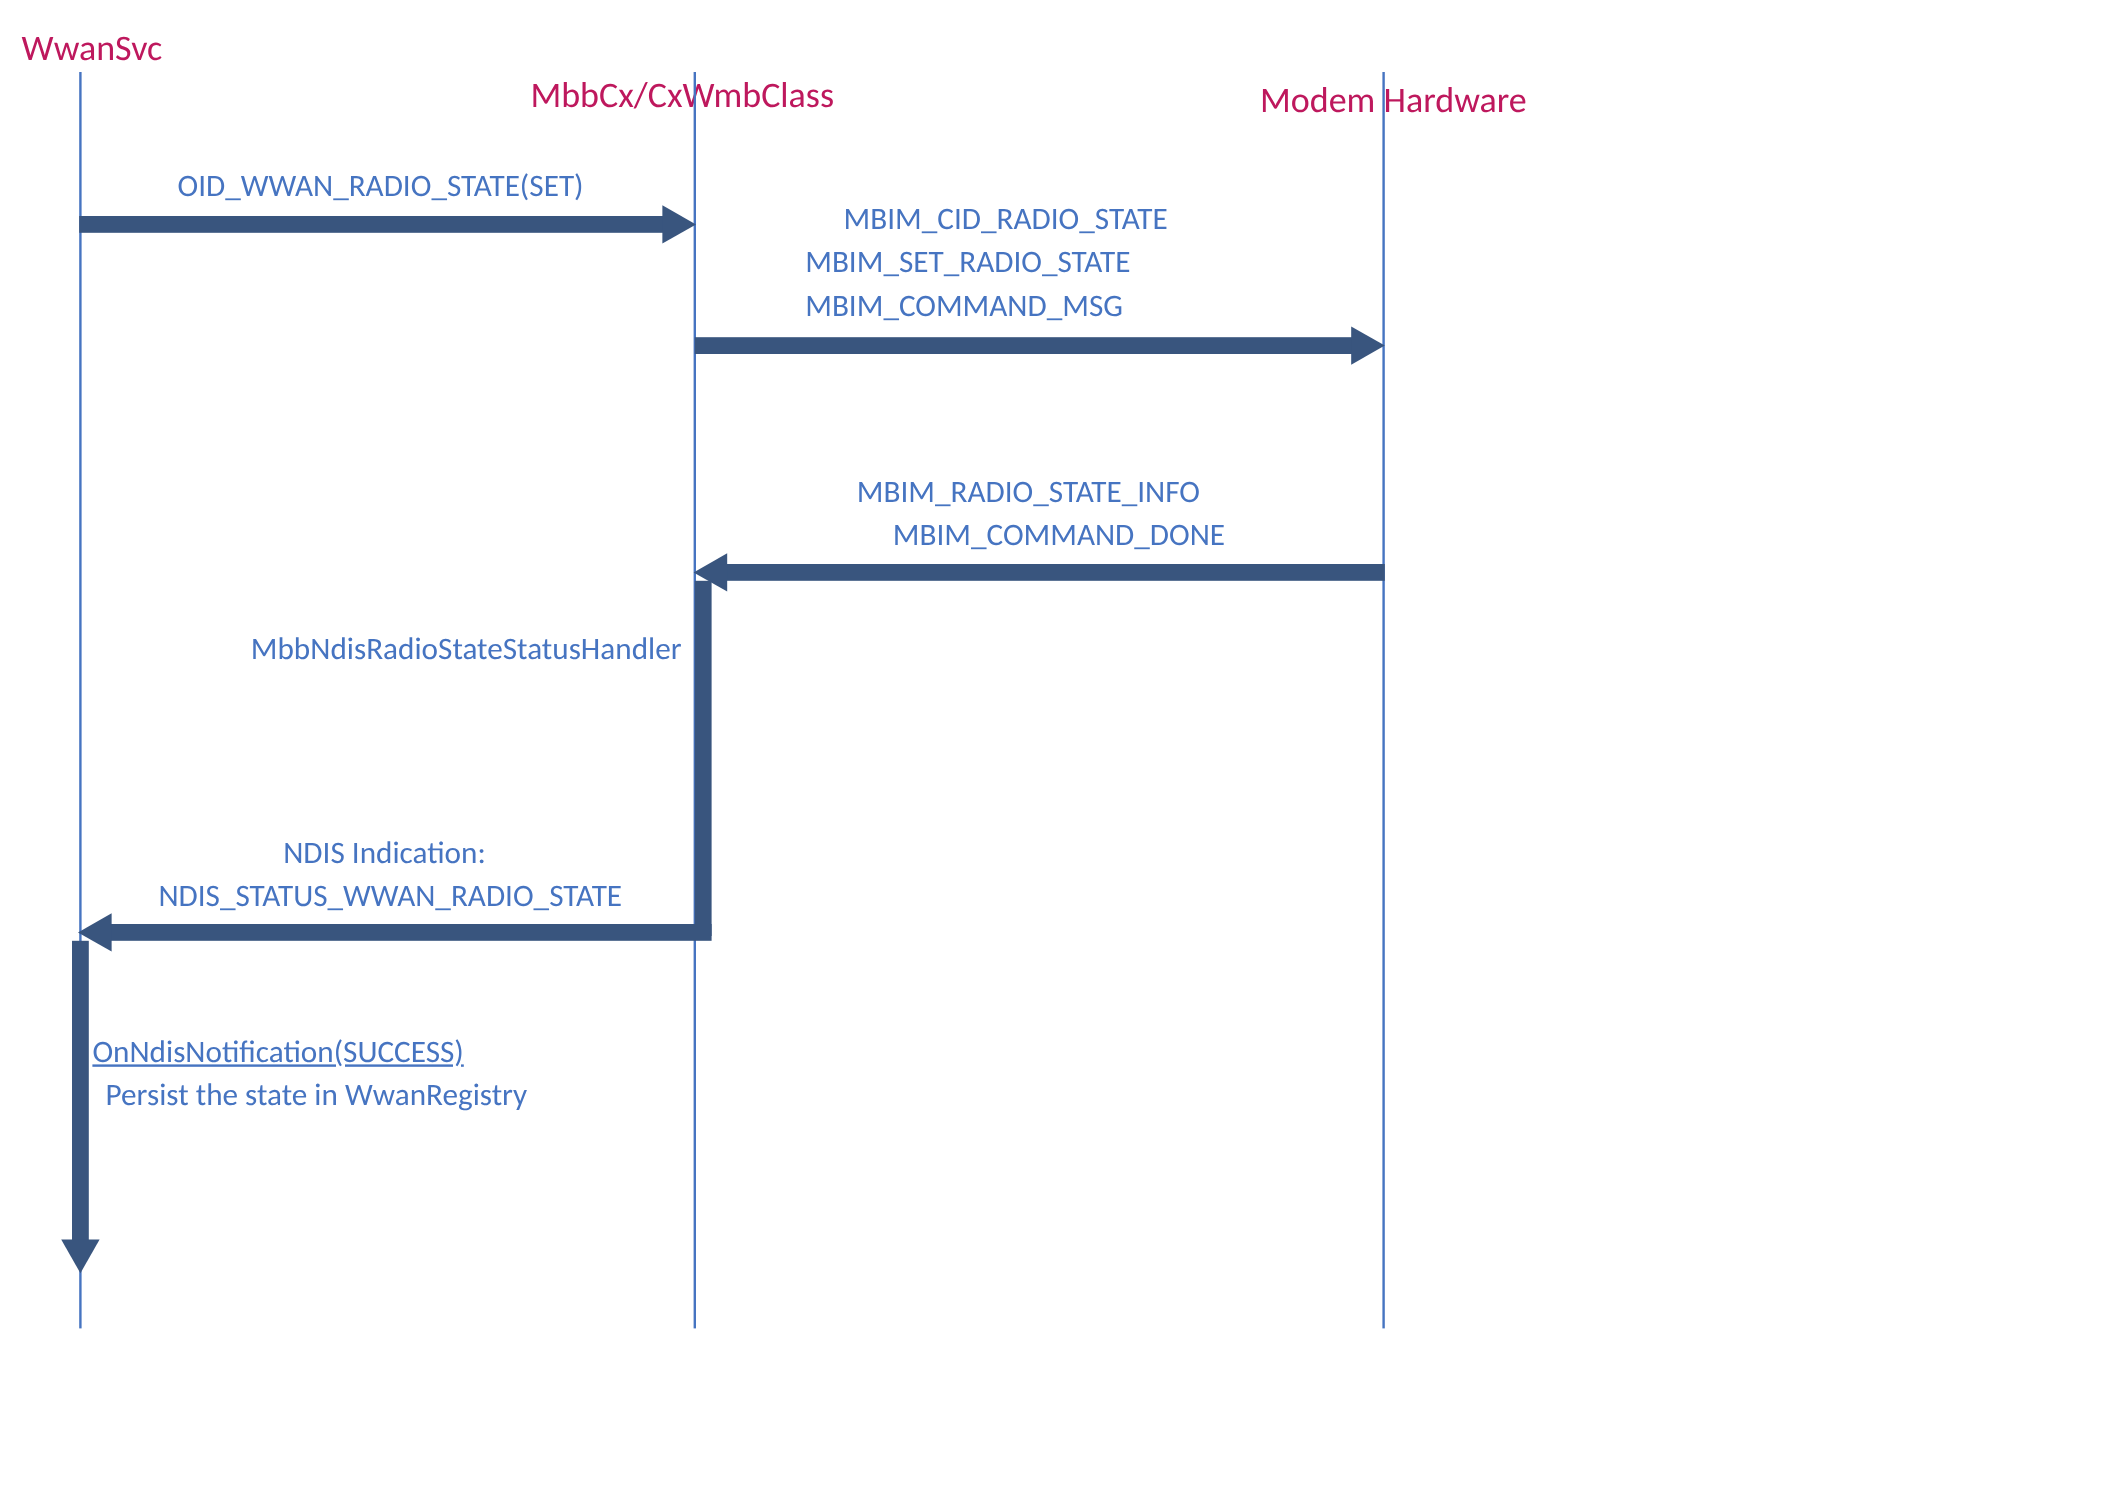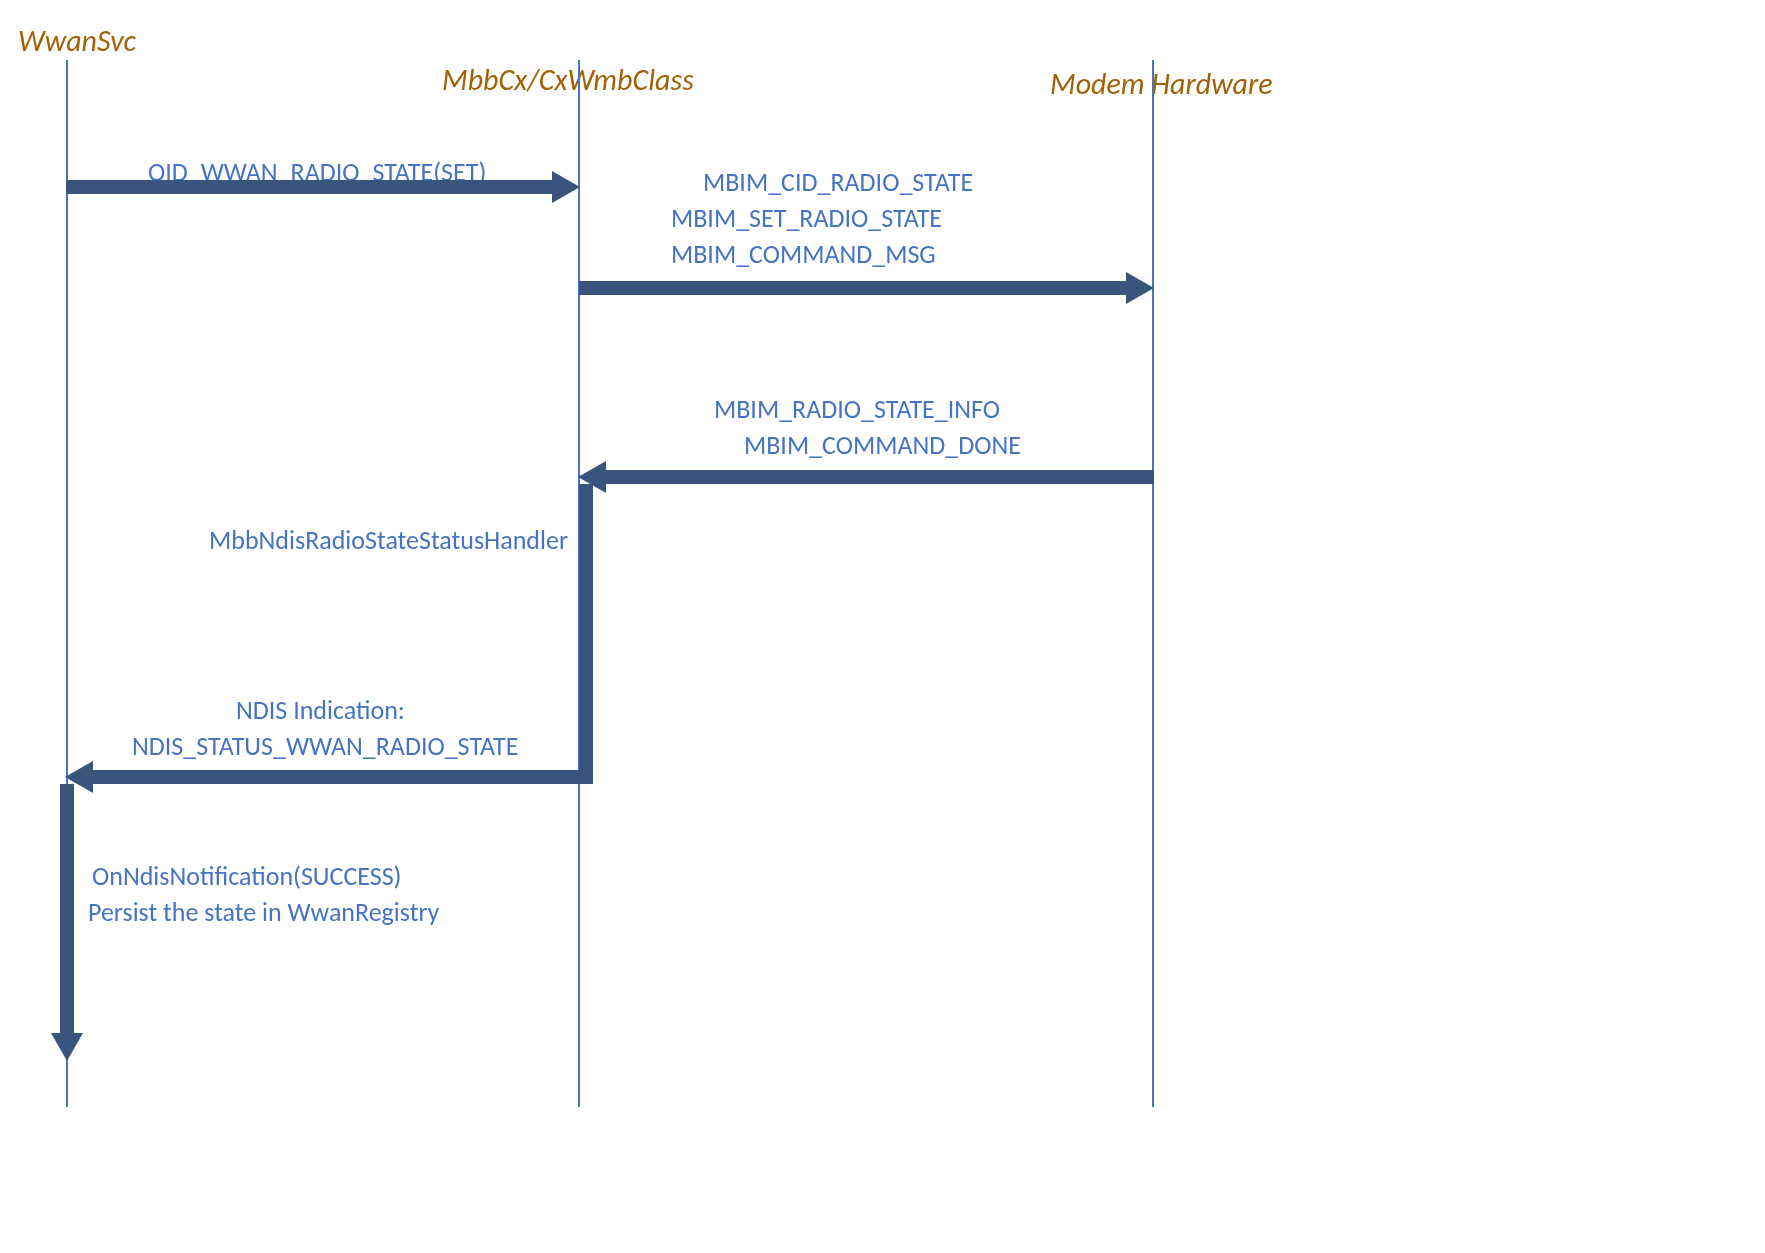--- a/index.html
+++ b/index.html
@@ -9,23 +9,22 @@
     font-family: "Segoe UI", "Calibri", Arial, sans-serif;
   }
   .canvas {
     position: relative;
     width: 1765px;
     height: 1253px;
   }
   .participant-label {
     position: absolute;
     font-size: 30px;
-    color: #a16207;
+    color: #be185d;
     white-space: nowrap;
-    font-style: italic;
   }
   .lifeline {
     position: absolute;
     width: 2px;
     background: #4674c1;
   }
   .msg-text {
     position: absolute;
     font-size: 26px;
     color: #4674c1;
@@ -67,21 +66,21 @@
 <div class="canvas">
 
   <div class="participant-label" style="left:18px; top:22px;">WwanSvc</div>
   <div class="participant-label" style="left:442px; top:22px;margin-top:39px;">MbbCx/CxWmbClass</div>
   <div class="participant-label" style="left:1050px; top:22px;margin-top:43px;">Modem Hardware</div>
 
   <div class="lifeline" style="left:66px; top:60px; height:1047px;"></div>
   <div class="lifeline" style="left:578px; top:60px; height:1047px;"></div>
   <div class="lifeline" style="left:1152px; top:60px; height:1047px;"></div>
 
-  <div class="msg-text" style="left:148px; top:156px;">OID_WWAN_RADIO_STATE(SET)</div>
+  <div class="msg-text" style="left:148px; top:138px;">OID_WWAN_RADIO_STATE(SET)</div>
   <div class="arrow-shaft" style="left:66px; top:180px; width:490px; height:14px;"></div>
   <div class="arrow-head-right" style="left:552px; top:171px;"></div>
 
   <div class="msg-text" style="left:671px; top:166px;margin-left:32px;">MBIM_CID_RADIO_STATE</div>
   <div class="msg-text" style="left:671px; top:202px;">MBIM_SET_RADIO_STATE</div>
   <div class="msg-text" style="left:671px; top:238px;">MBIM_COMMAND_MSG</div>
 
   <div class="arrow-shaft" style="left:579px; top:281px; width:551px; height:14px;"></div>
   <div class="arrow-head-right" style="left:1126px; top:272px;"></div>
 
@@ -97,16 +96,16 @@
 
   <div class="msg-text" style="left:236px; top:694px;">NDIS Indication:</div>
   <div class="msg-text" style="left:132px; top:730px;">NDIS_STATUS_WWAN_RADIO_STATE</div>
 
   <div class="arrow-shaft" style="left:91px; top:770px; width:502px; height:14px;"></div>
   <div class="arrow-head-left" style="left:65px; top:761px;"></div>
 
   <div class="arrow-shaft" style="left:60px; top:784px; width:14px; height:253px;"></div>
   <div class="arrow-head-down" style="left:51px; top:1033px;"></div>
 
-  <div class="msg-text" style="left:92px; top:860px;">OnNdisNotification(SUCCESS)</div>
+  <div class="msg-text" style="left:77px; top:860px;text-decoration:underline;">OnNdisNotification(SUCCESS)</div>
   <div class="msg-text" style="left:88px; top:896px;">Persist the state in WwanRegistry</div>
 
 </div>
 
 </body></html>

